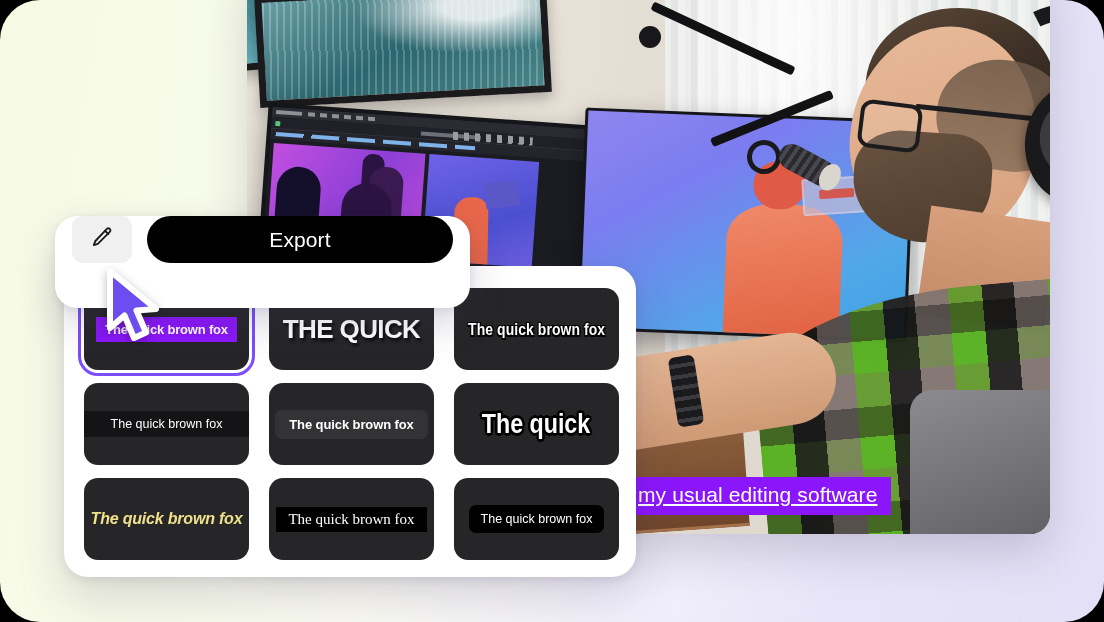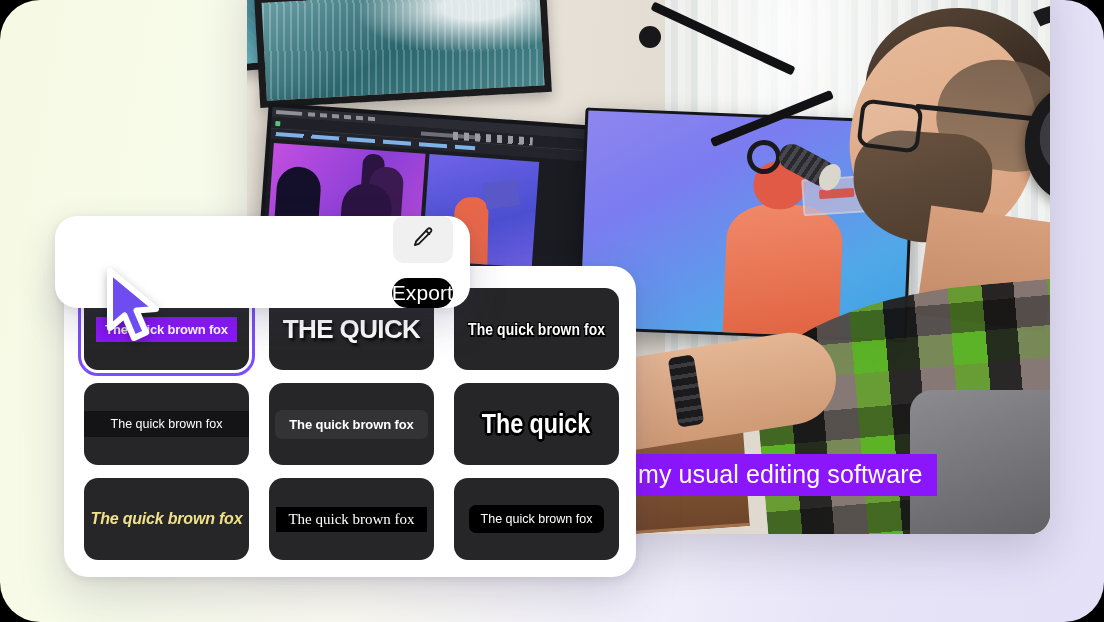--- a/index.html
+++ b/index.html
@@ -266,29 +266,30 @@
   }
   .sofa {
     position:absolute; right:-10px; bottom:-6px; width:150px; height:150px;
     background: linear-gradient(160deg,#8c8c90,#5f5f64);
     border-radius: 22px 0 0 0;
   }
 
   
   #video-caption {
     position: absolute;
-    left: 377px; top: 490px;
+    left: 377px; top: 513px;
     padding: 7px 14px 9px;
     background: var(--accent, #8b16fb);
     color: #fff;
-    font-size: 25px;
+    font-size: 21px;
     font-weight: 400;
     letter-spacing: .1px;
     white-space: nowrap;
     line-height: 1.05;
+    text-decoration: underline;
   }
 
   
   #style-panel {
     position: absolute;
     left: 64px; top: 266px;
     width: 572px; height: 311px;
     background: #ffffff;
     border-radius: 24px;
     box-shadow: 0 20px 48px rgba(60,50,90,.18), 0 3px 10px rgba(60,50,90,.10);
@@ -367,23 +368,22 @@
   }
 
   
   #toolbar {
     position: absolute;
     left: 55px; top: 216px;
     width: 415px; height: 92px;
     background: #fff;
     border-radius: 22px;
     box-shadow: 0 16px 38px rgba(60,50,90,.20), 0 2px 8px rgba(60,50,90,.10);
-    display: flex; align-items: flex-end; gap: 15px;
+    display: flex; align-items: flex-start; gap: 15px;
     padding: 0 17px;
-    flex-direction: column;
   }
   #edit-button {
     width: 60px; height: 47px;
     background: #f0f0f0;
     border-radius: 11px;
     display:flex; align-items:center; justify-content:center;
     cursor: pointer; border: none;
   }
   #export-button {
     flex: 1; height: 47px;

